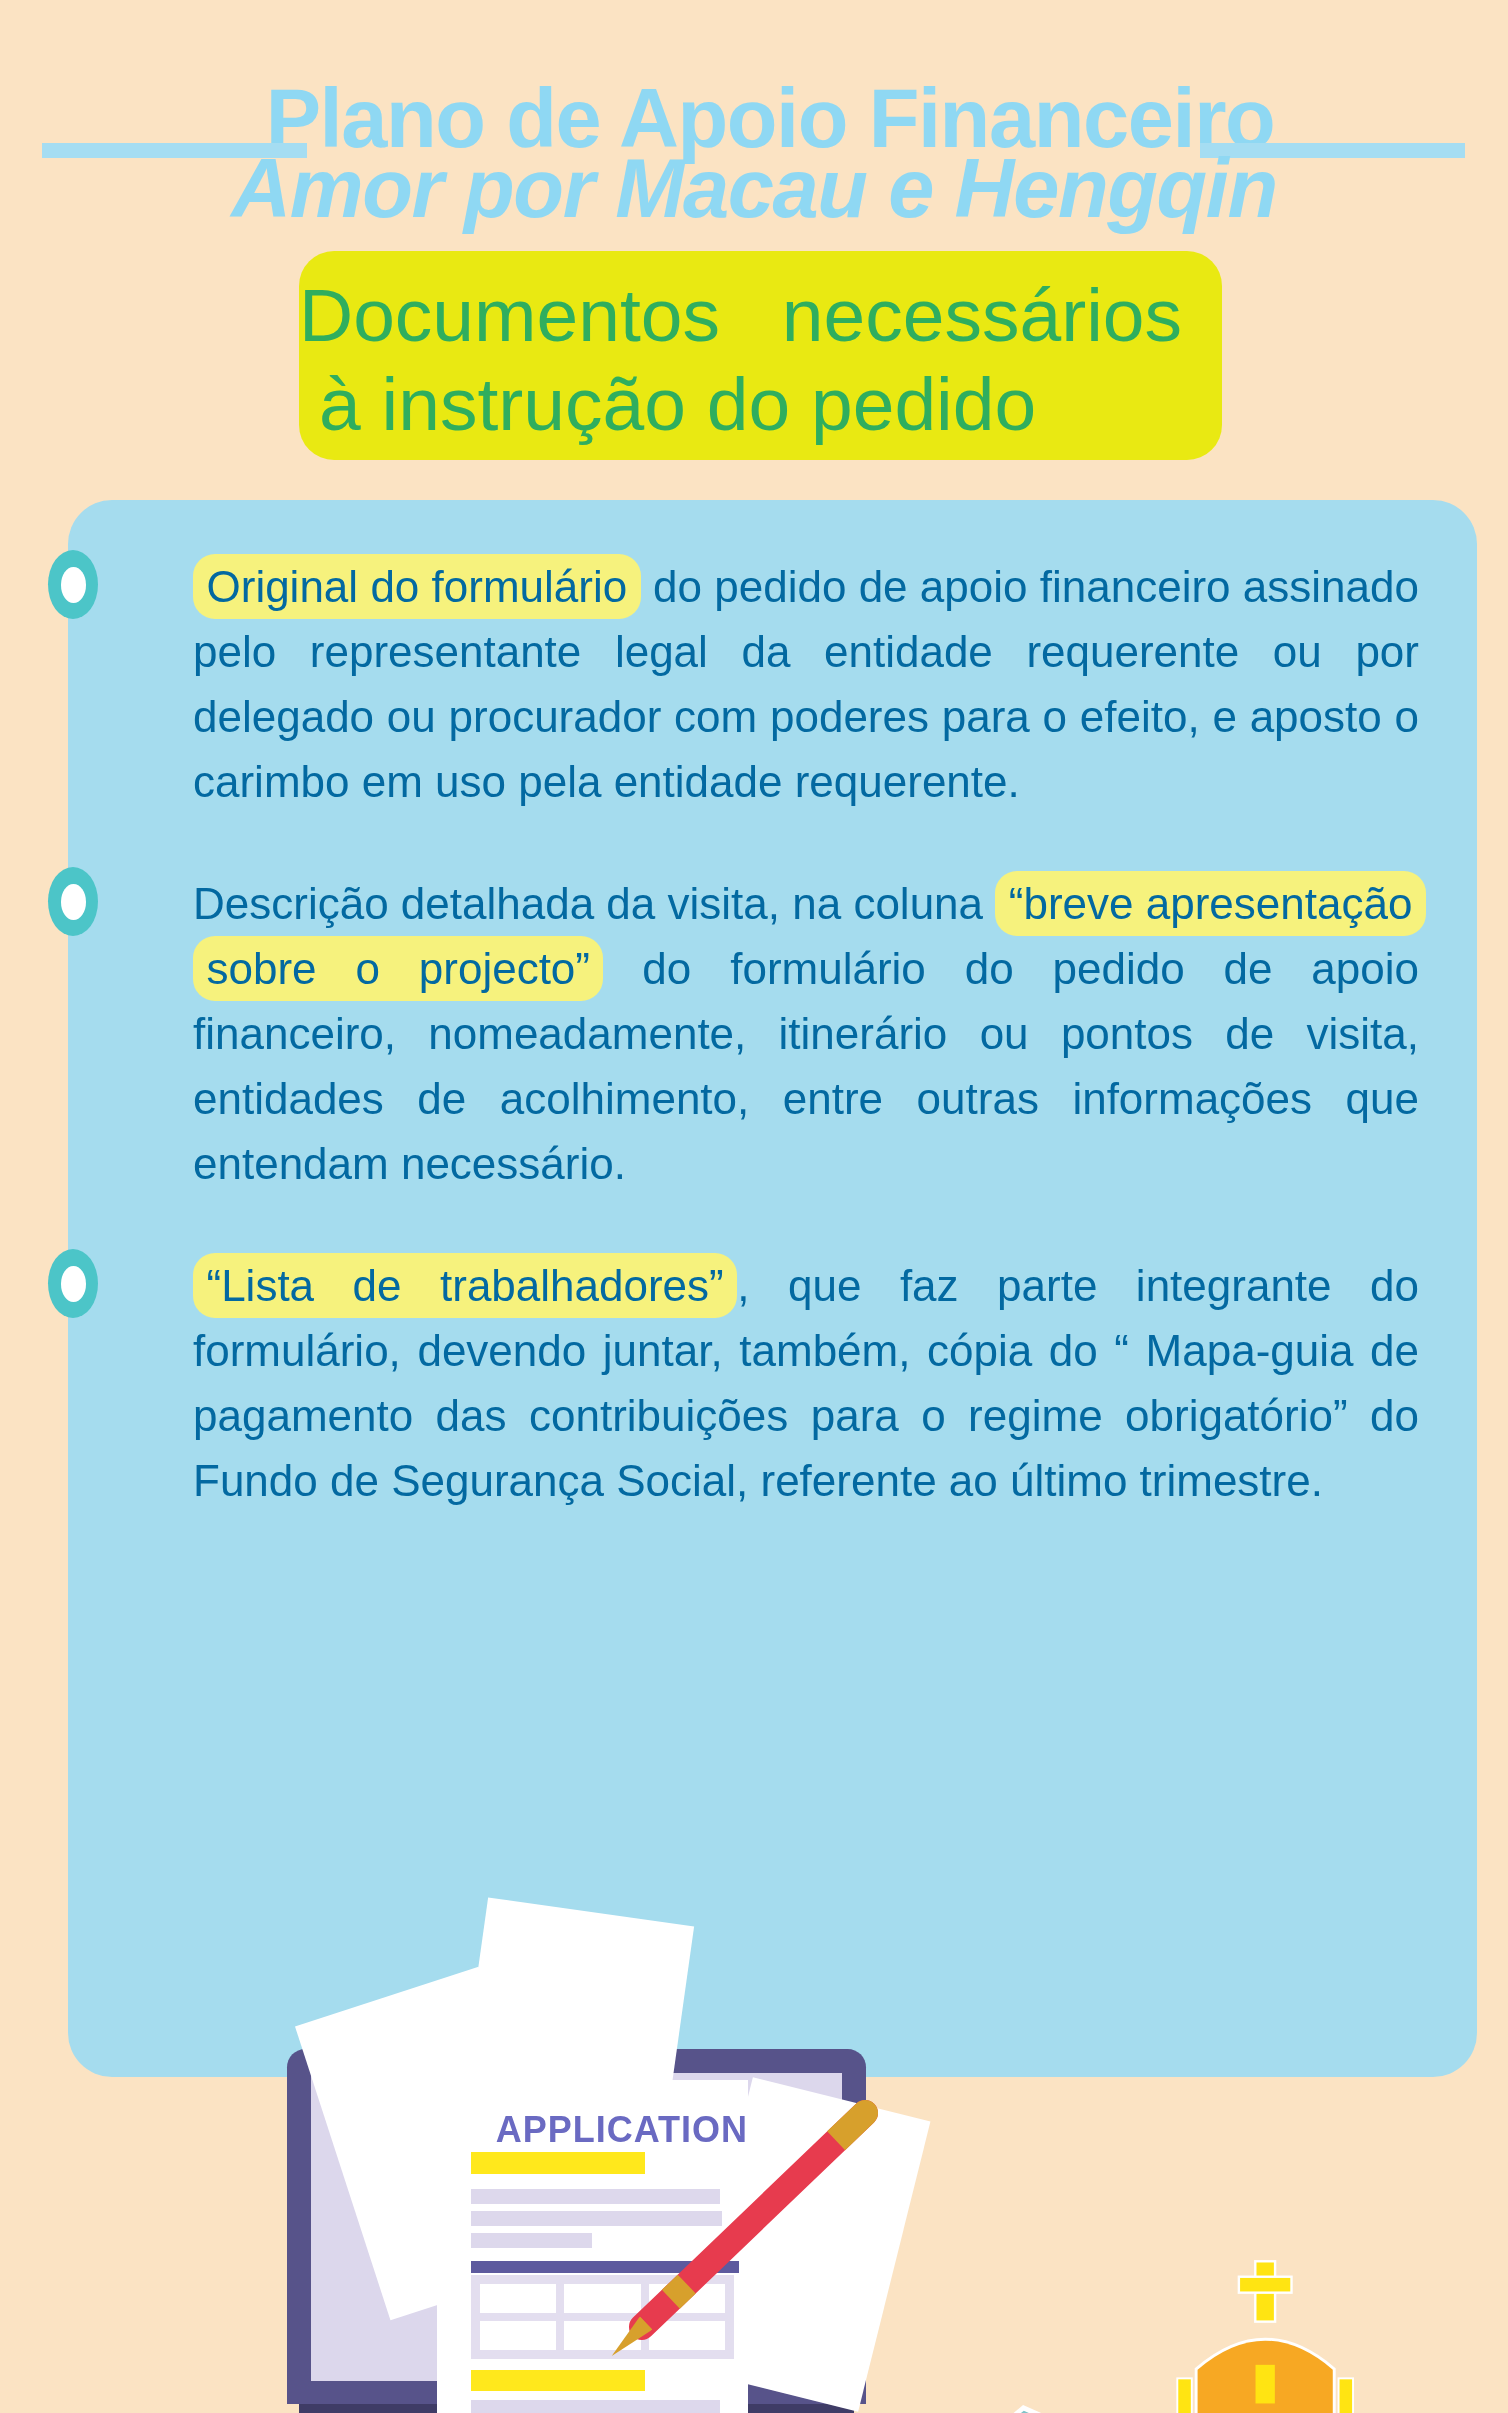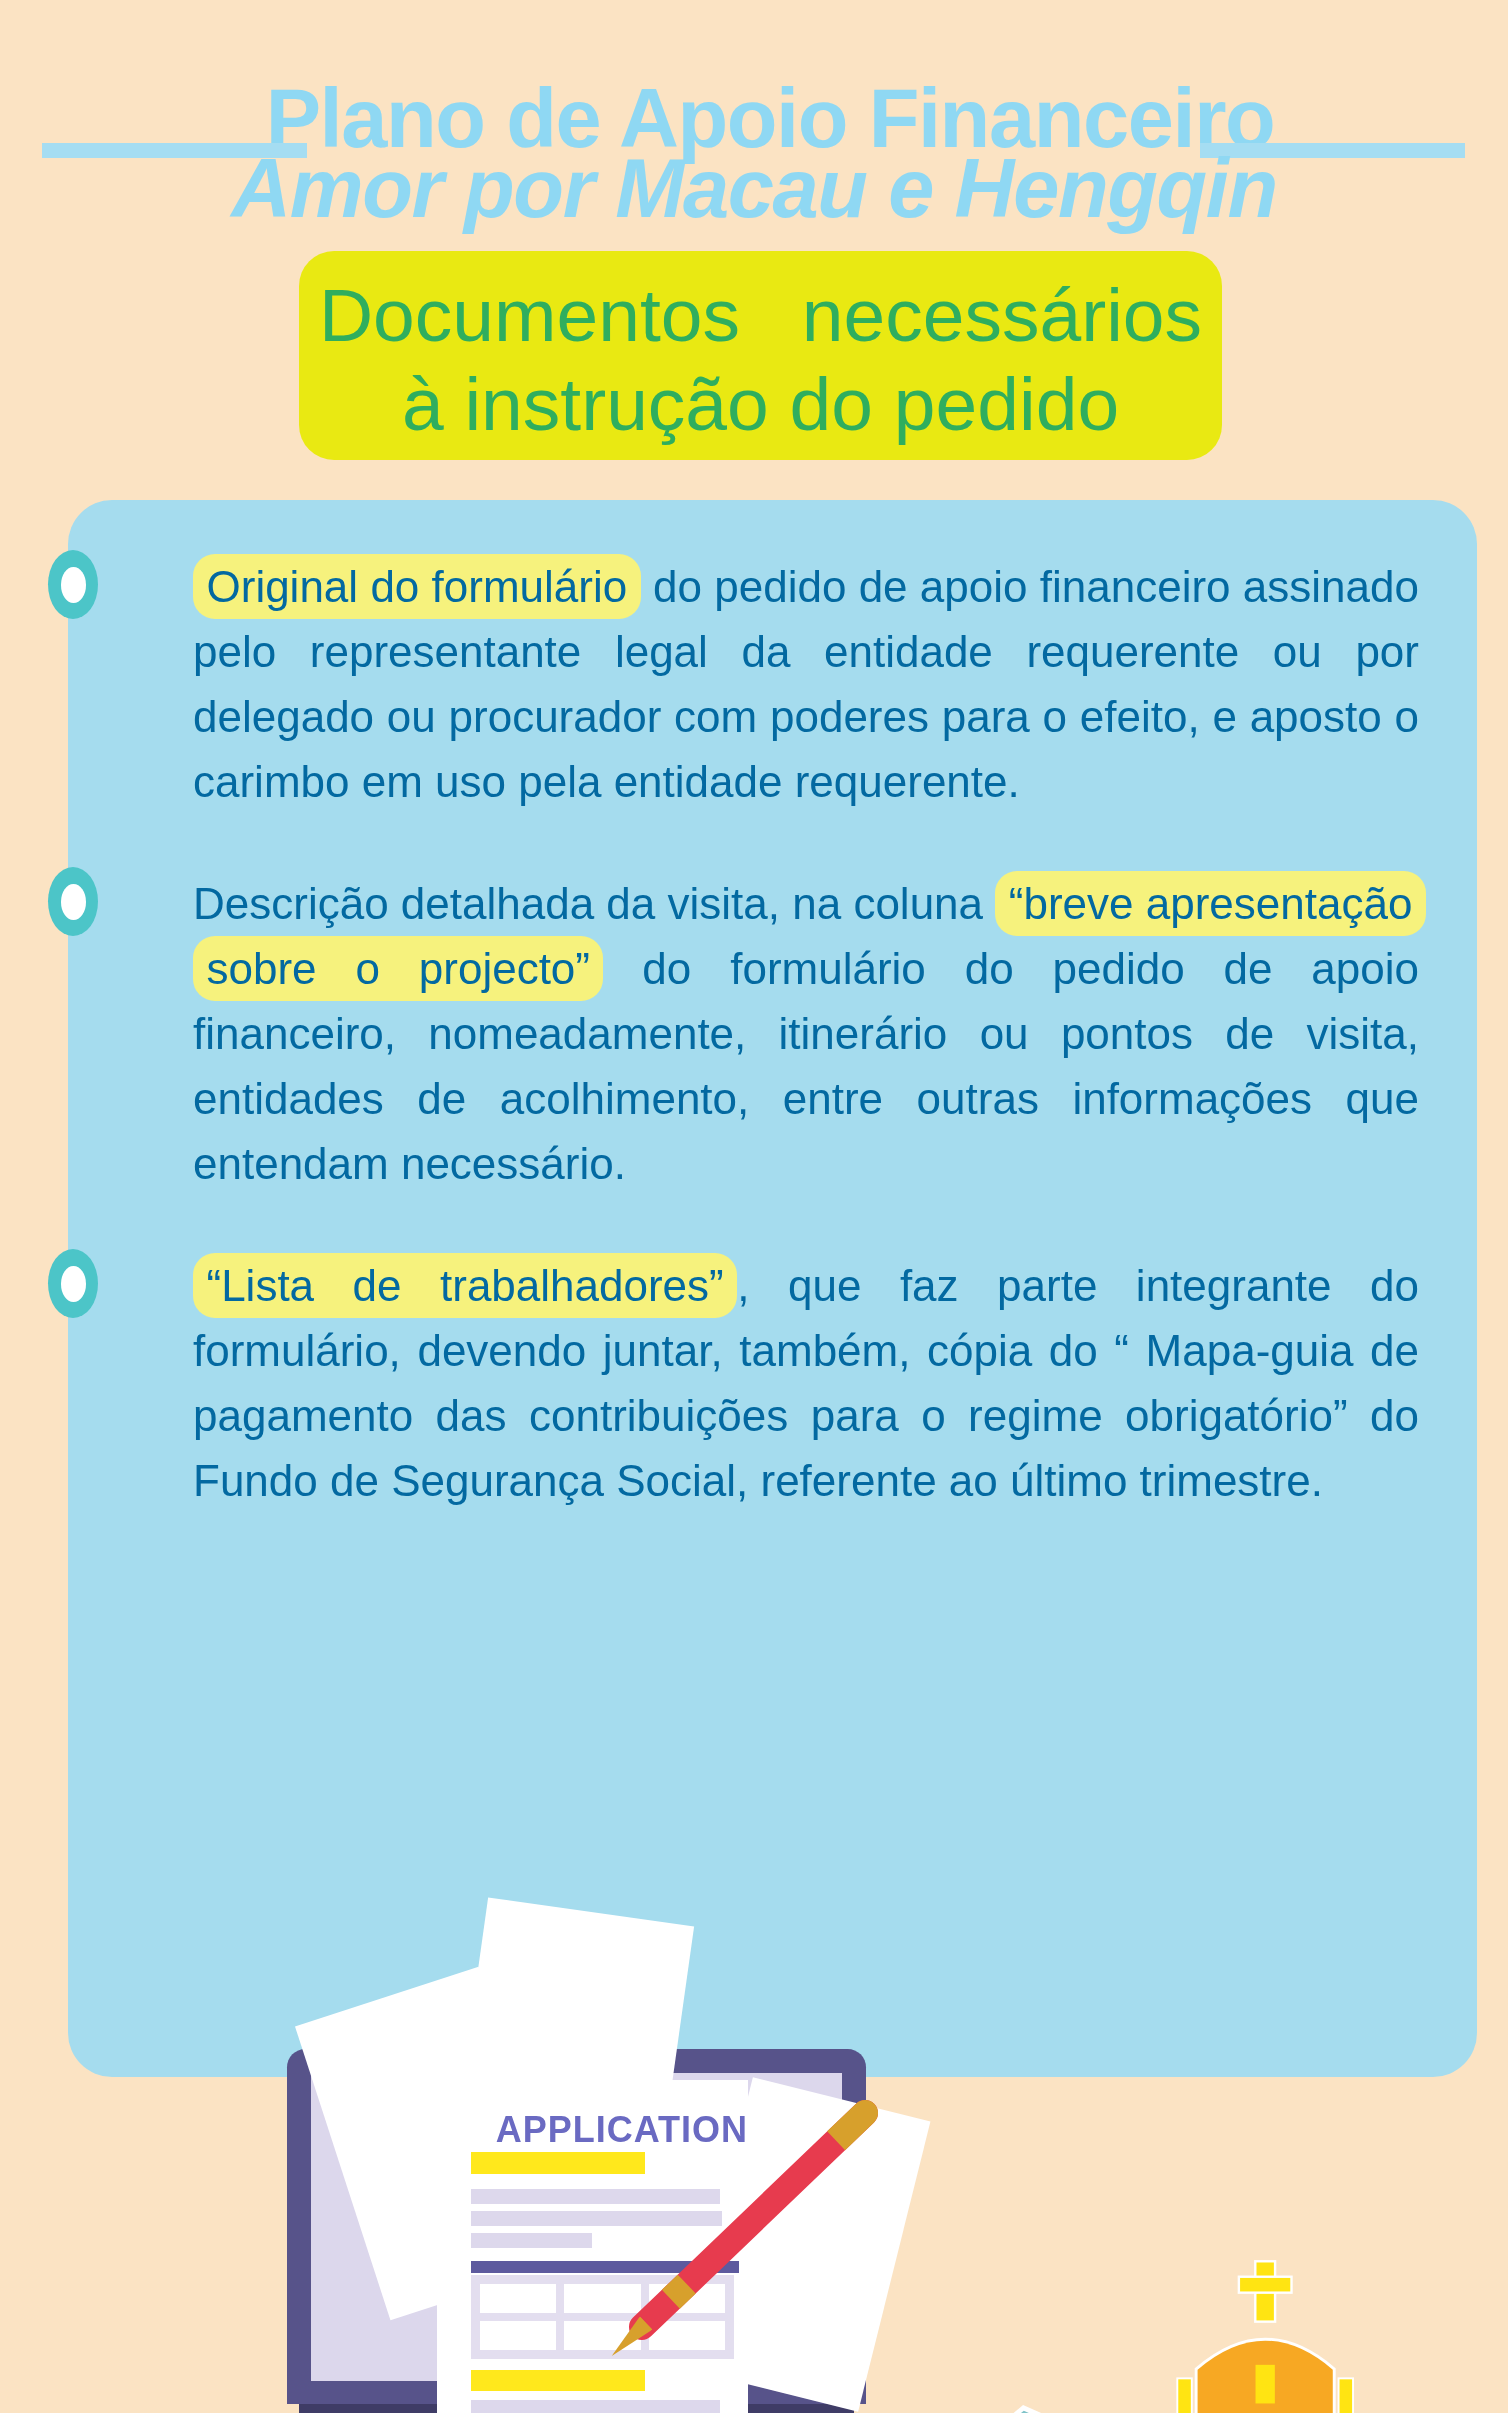--- a/index.html
+++ b/index.html
@@ -14,24 +14,24 @@
   .hdr-line { position:absolute; left:0; width:1508px; text-align:center;
     font-weight:bold; font-size:83px; letter-spacing:-1.4px; color:#8fd8f3; z-index:2; }
   .hdr1 { top:71px;margin-left:16px; }
   .hdr2 { top:141px;font-style:italic; }
   .dash { position:absolute; height:14.5px; background:#a5ddf2; top:143px; z-index:2; }
   .dash-l { left:42px;  width:265px; }
   .dash-r { left:1200px; width:265px; }
 
   
   .titlebox { position:absolute; left:299px; top:251px; width:923px; height:209px;
-    background:#e9e912; border-radius:35px; z-index:2; text-align:center;
+    background:#e9e912; border-radius:35px; z-index:2; 
     color:#2fae5e; font-size:75px; font-weight:normal; }
   .titlebox .t1 { display:block; margin-top:20px; line-height:89px; word-spacing:41px; }
-  .titlebox .t2 { display:block; line-height:89px; }
+  .titlebox .t2 { display:block; line-height:89px;padding-left:20px; }
 
   
   .bluebox { position:absolute; left:68px; top:500px; width:1409px; height:1577px;
     background:#a5dcee; border-radius:44px; z-index:1; }
   .items { position:absolute; left:193px; top:554px; width:1226px; list-style:none; z-index:2; }
   .item { position:relative; margin-bottom:57px; color:#0369a1; font-size:44px;
     line-height:65px; text-align:justify; }
   .dot { position:absolute; left:-145px; top:-3.9px; width:50px; height:69px;
     background:#4cc5c8; border-radius:50%; }
   .dot::after { content:""; position:absolute; left:12.6px; top:16.4px; width:25px; height:36px;

